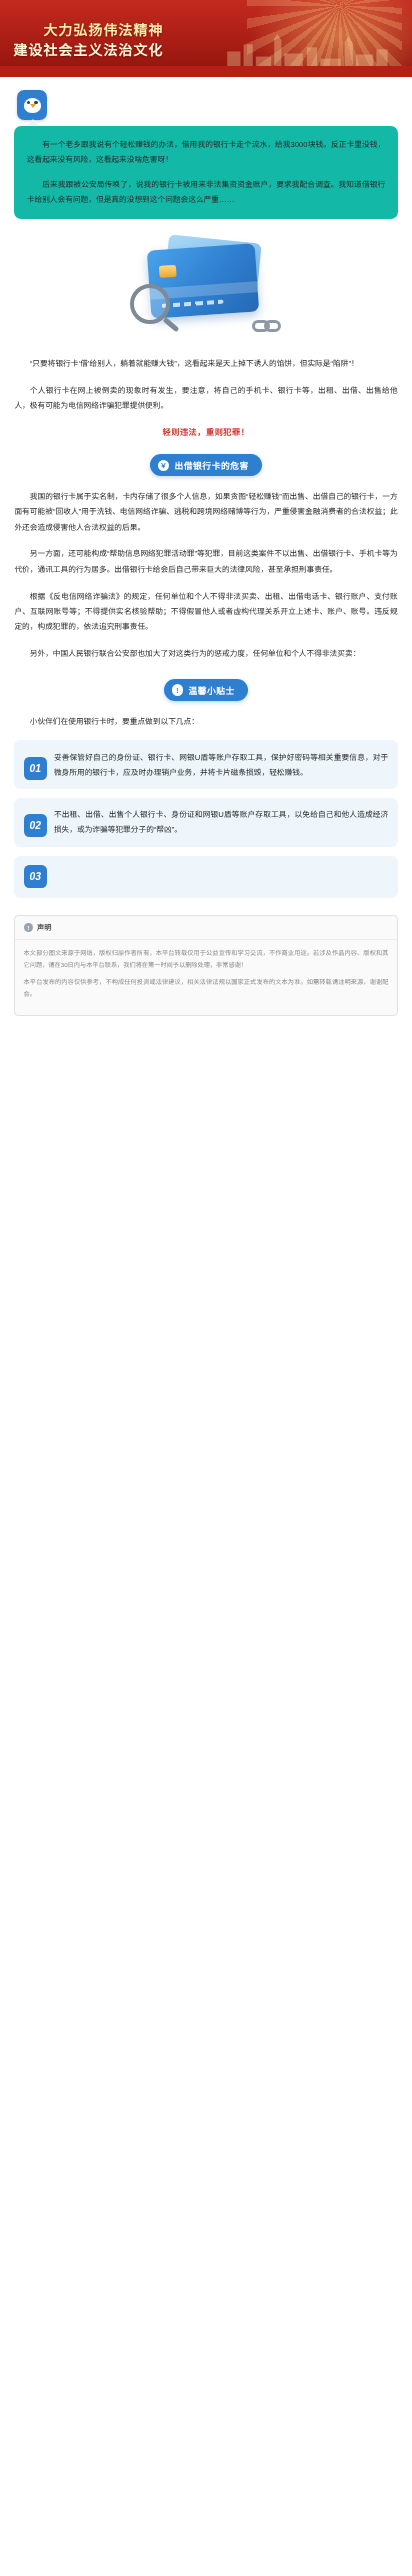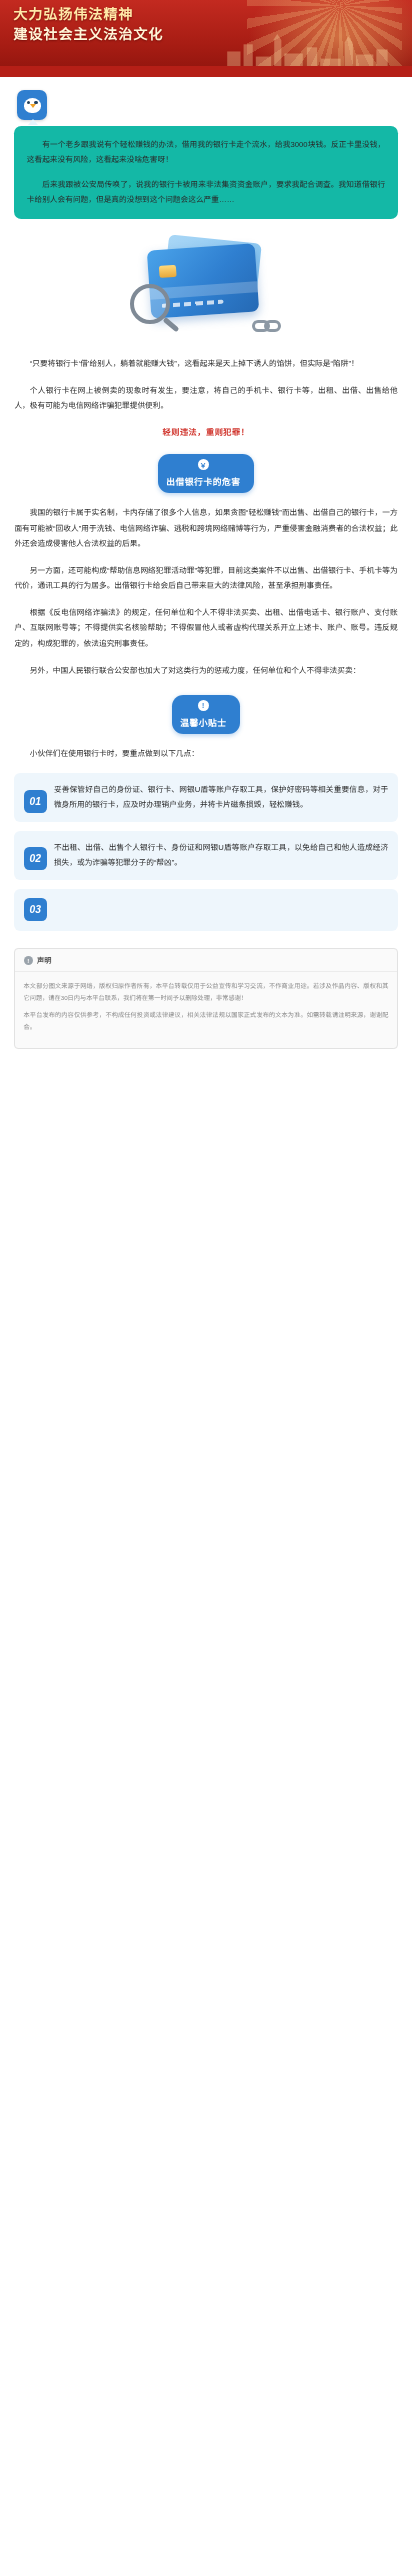--- a/index.html
+++ b/index.html
@@ -32,27 +32,28 @@
     position:absolute; right:5.2px; bottom:0; width:191px; height:47px;
     opacity:.85;
   }
   .banner .wave {
     position:absolute; left:0; bottom:0; width:412px; height:20.6px;
     background:
       radial-gradient(ellipse 216px 20.6px at 62px 30px, rgba(255,255,255,.22) 0 60%, rgba(255,255,255,0) 61%),
       radial-gradient(ellipse 268px 24px at 268px 32px, rgba(255,255,255,.16) 0 60%, rgba(255,255,255,0) 61%);
   }
   .banner-title {
-    position:absolute; left:13.4px; top:4px;
+    position:absolute; left:13.4px; top:20px;
     color:#ffe9a8;
     font-size:14px;
     font-weight:bold;
     letter-spacing:1px;
     line-height:1.45;
     text-shadow: 0 1px 2.1px rgba(80,0,0,.55);
+    text-align: right;
   }
   .banner-title .l2 { color:#fff6d8; }
   .banner-ribbon {
     position:absolute; left:0; top:66px; width:412px; height:11.3px;
     background:#b51f17;
   }
 
   
   .content { padding: 0 14.4px 0 14.4px; }
 
@@ -165,21 +166,20 @@
   .sec-head {
     display:flex; align-items:center; justify-content:center;
     margin: 17.5px 0 12.4px 0;
   }
   .pill {
     display:inline-flex; align-items:center; gap:5.2px;
     background:#2f7fd0; color:#fff;
     font-size:8.8px; font-weight:bold; letter-spacing:0.5px;
     padding:4.6px 13.4px 4.6px 8.2px; border-radius:11.3px;
     box-shadow:0 1.5px 4.1px rgba(47,127,208,.3);
-    flex-direction:column;
   }
   .pill .ico {
     width:11.3px; height:11.3px; border-radius:50%;
     background:#fff; color:#2f7fd0;
     display:inline-flex; align-items:center; justify-content:center;
     font-size:6.7px; font-weight:bold;
   }
 
   
   .hl-block {

